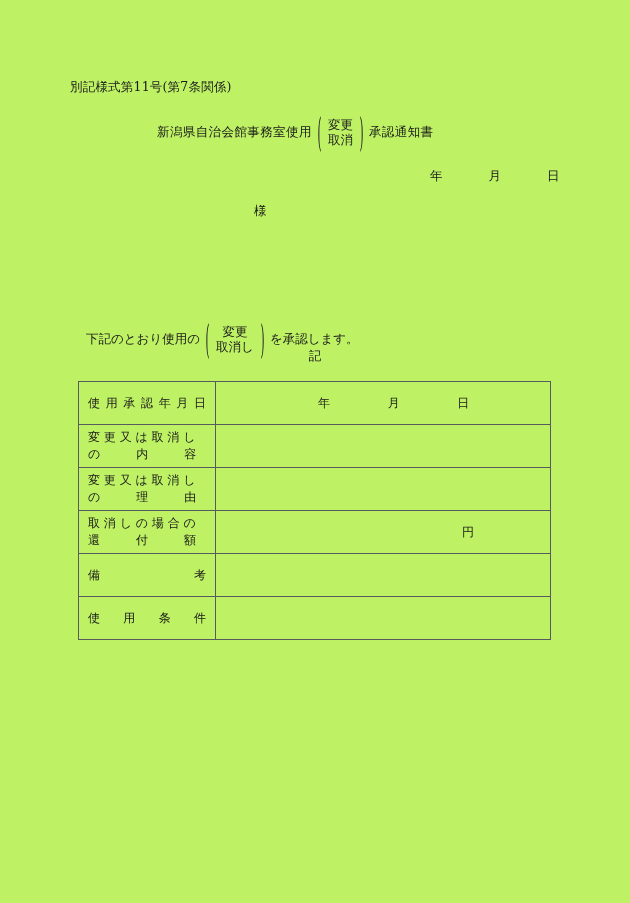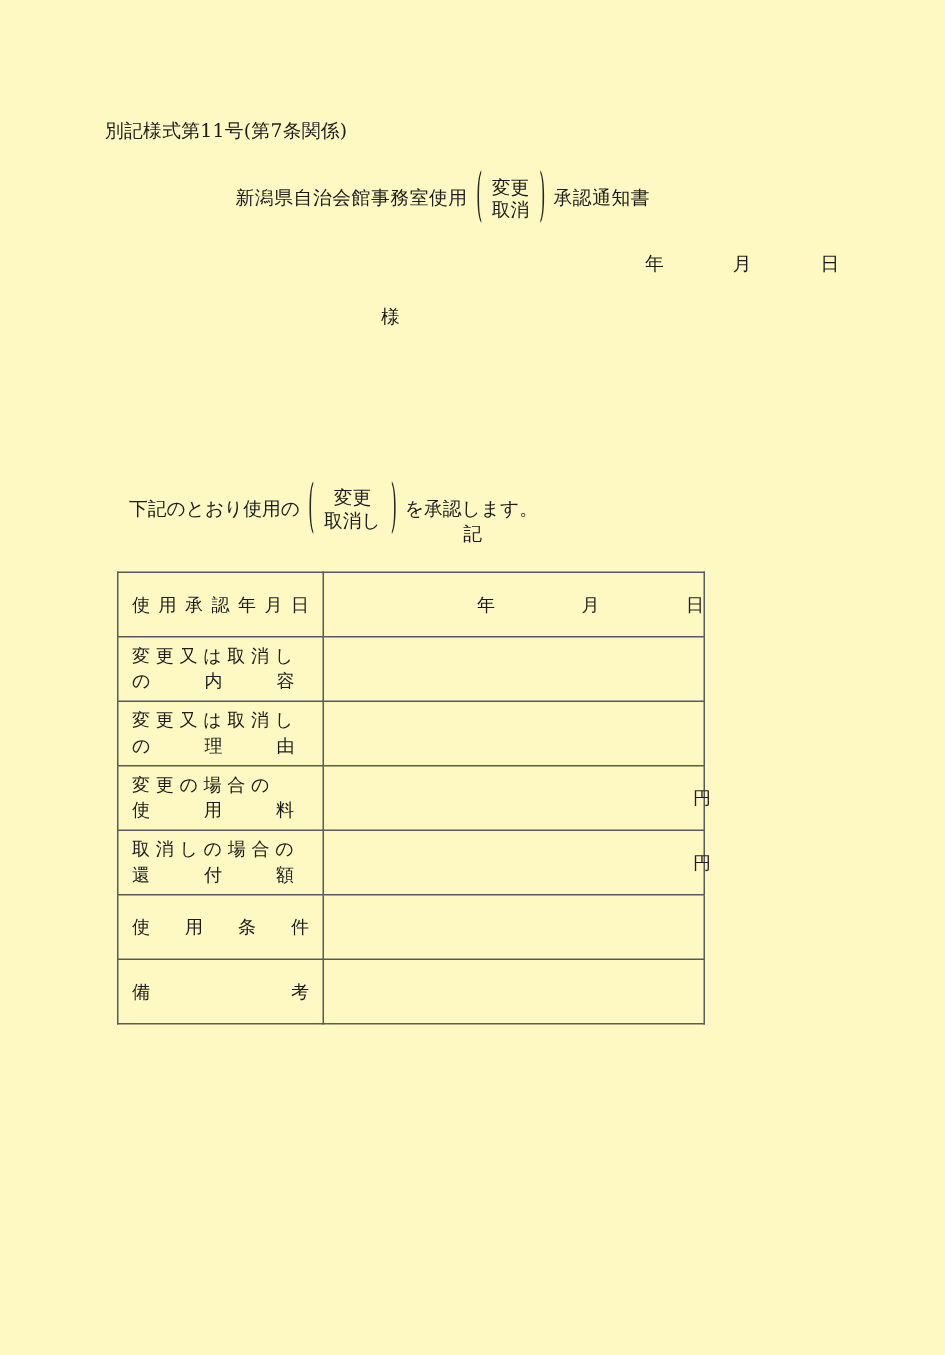--- a/index.html
+++ b/index.html
@@ -8,21 +8,21 @@
     background: #ffffff;
   }
   body {
     font-family: "DejaVu Serif", "Liberation Serif", serif;
     color: #1a1a1a;
   }
   #page {
     position: relative;
     width: 630px;
     height: 903px;
-    background: #fef9c3;
+    background: #bef264;
     overflow: hidden;
   }
 
   
   .form-number {
     position: absolute;
     left: 70px;
     top: 79px;
     font-size: 12.5px;
     letter-spacing: 0.2px;
@@ -113,21 +113,21 @@
     width: 630px;
     text-align: center;
     font-size: 12.5px;
   }
 
   
   .doc-table {
     position: absolute;
     left: 78px;
     top: 381px;
-    width: 392px;
+    width: 473px;
     border-collapse: collapse;
     table-layout: fixed;
   }
   .doc-table td {
     border: 1px solid #555b5e;
     padding: 0;
     vertical-align: middle;
     font-size: 12px;
   }
   .doc-table td.label {
@@ -228,49 +228,40 @@
       </tr>
 
       <tr class="r2">
         <td class="label">
           <span class="lbl-lines">変 更 又 は 取 消 し</span>
           <span class="lbl-lines">の　　　理　　　由</span>
         </td>
         <td class="value"></td>
       </tr>
 
-      <tr class="r2">
-        <td class="label">
-          <span class="lbl-lines">変 更 の 場 合 の</span>
-          <span class="lbl-lines">使　　　用　　　料</span>
+
+      <tr class="r2">
+        <td class="label">
+          <span class="lbl-lines">取 消 し の 場 合 の</span>
+          <span class="lbl-lines">還　　　付　　　額</span>
         </td>
         <td class="value">
           <span class="val-yen">円</span>
         </td>
       </tr>
 
       <tr class="r2">
         <td class="label">
-          <span class="lbl-lines">取 消 し の 場 合 の</span>
-          <span class="lbl-lines">還　　　付　　　額</span>
-        </td>
-        <td class="value">
-          <span class="val-yen">円</span>
-        </td>
+          <span class="just">備　　　　　考</span>
+        </td>
+        <td class="value"></td>
       </tr>
 
       <tr class="r2">
         <td class="label">
           <span class="just">使　用　条　件</span>
-        </td>
-        <td class="value"></td>
-      </tr>
-
-      <tr class="r2">
-        <td class="label">
-          <span class="just">備　　　　　考</span>
         </td>
         <td class="value"></td>
       </tr>
     </tbody>
   </table>
 
 </div>
 
 </body></html>

